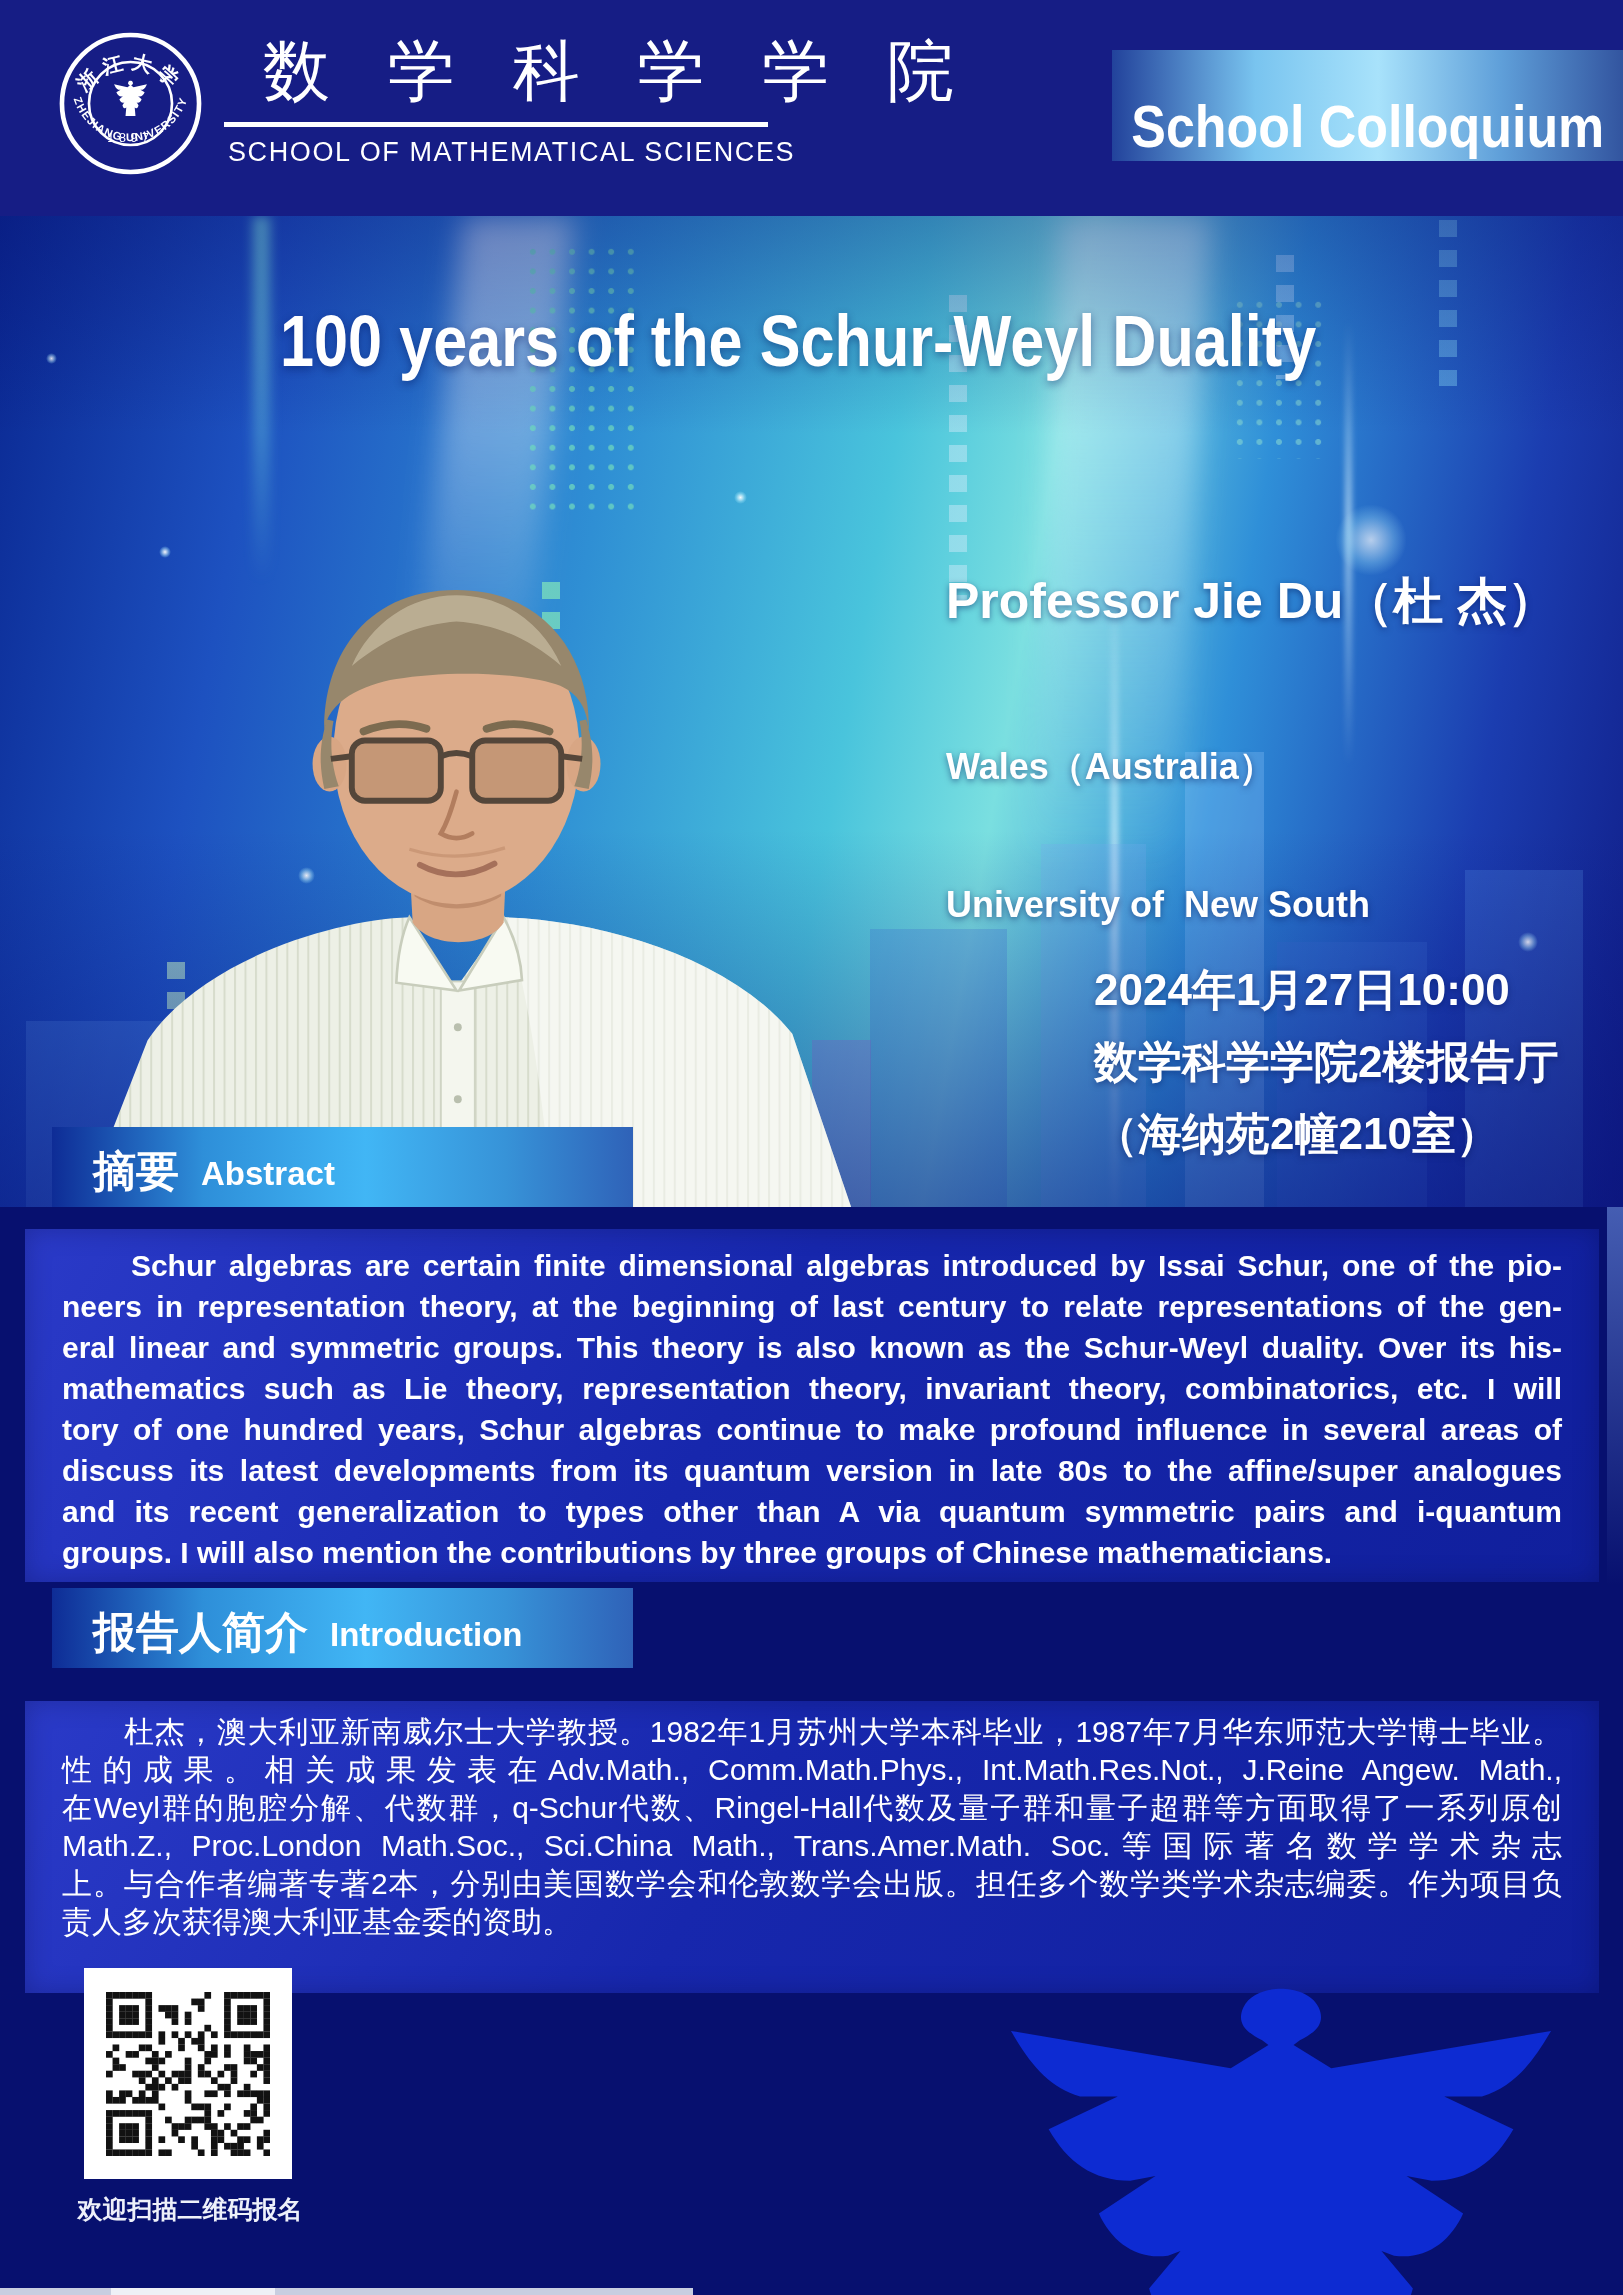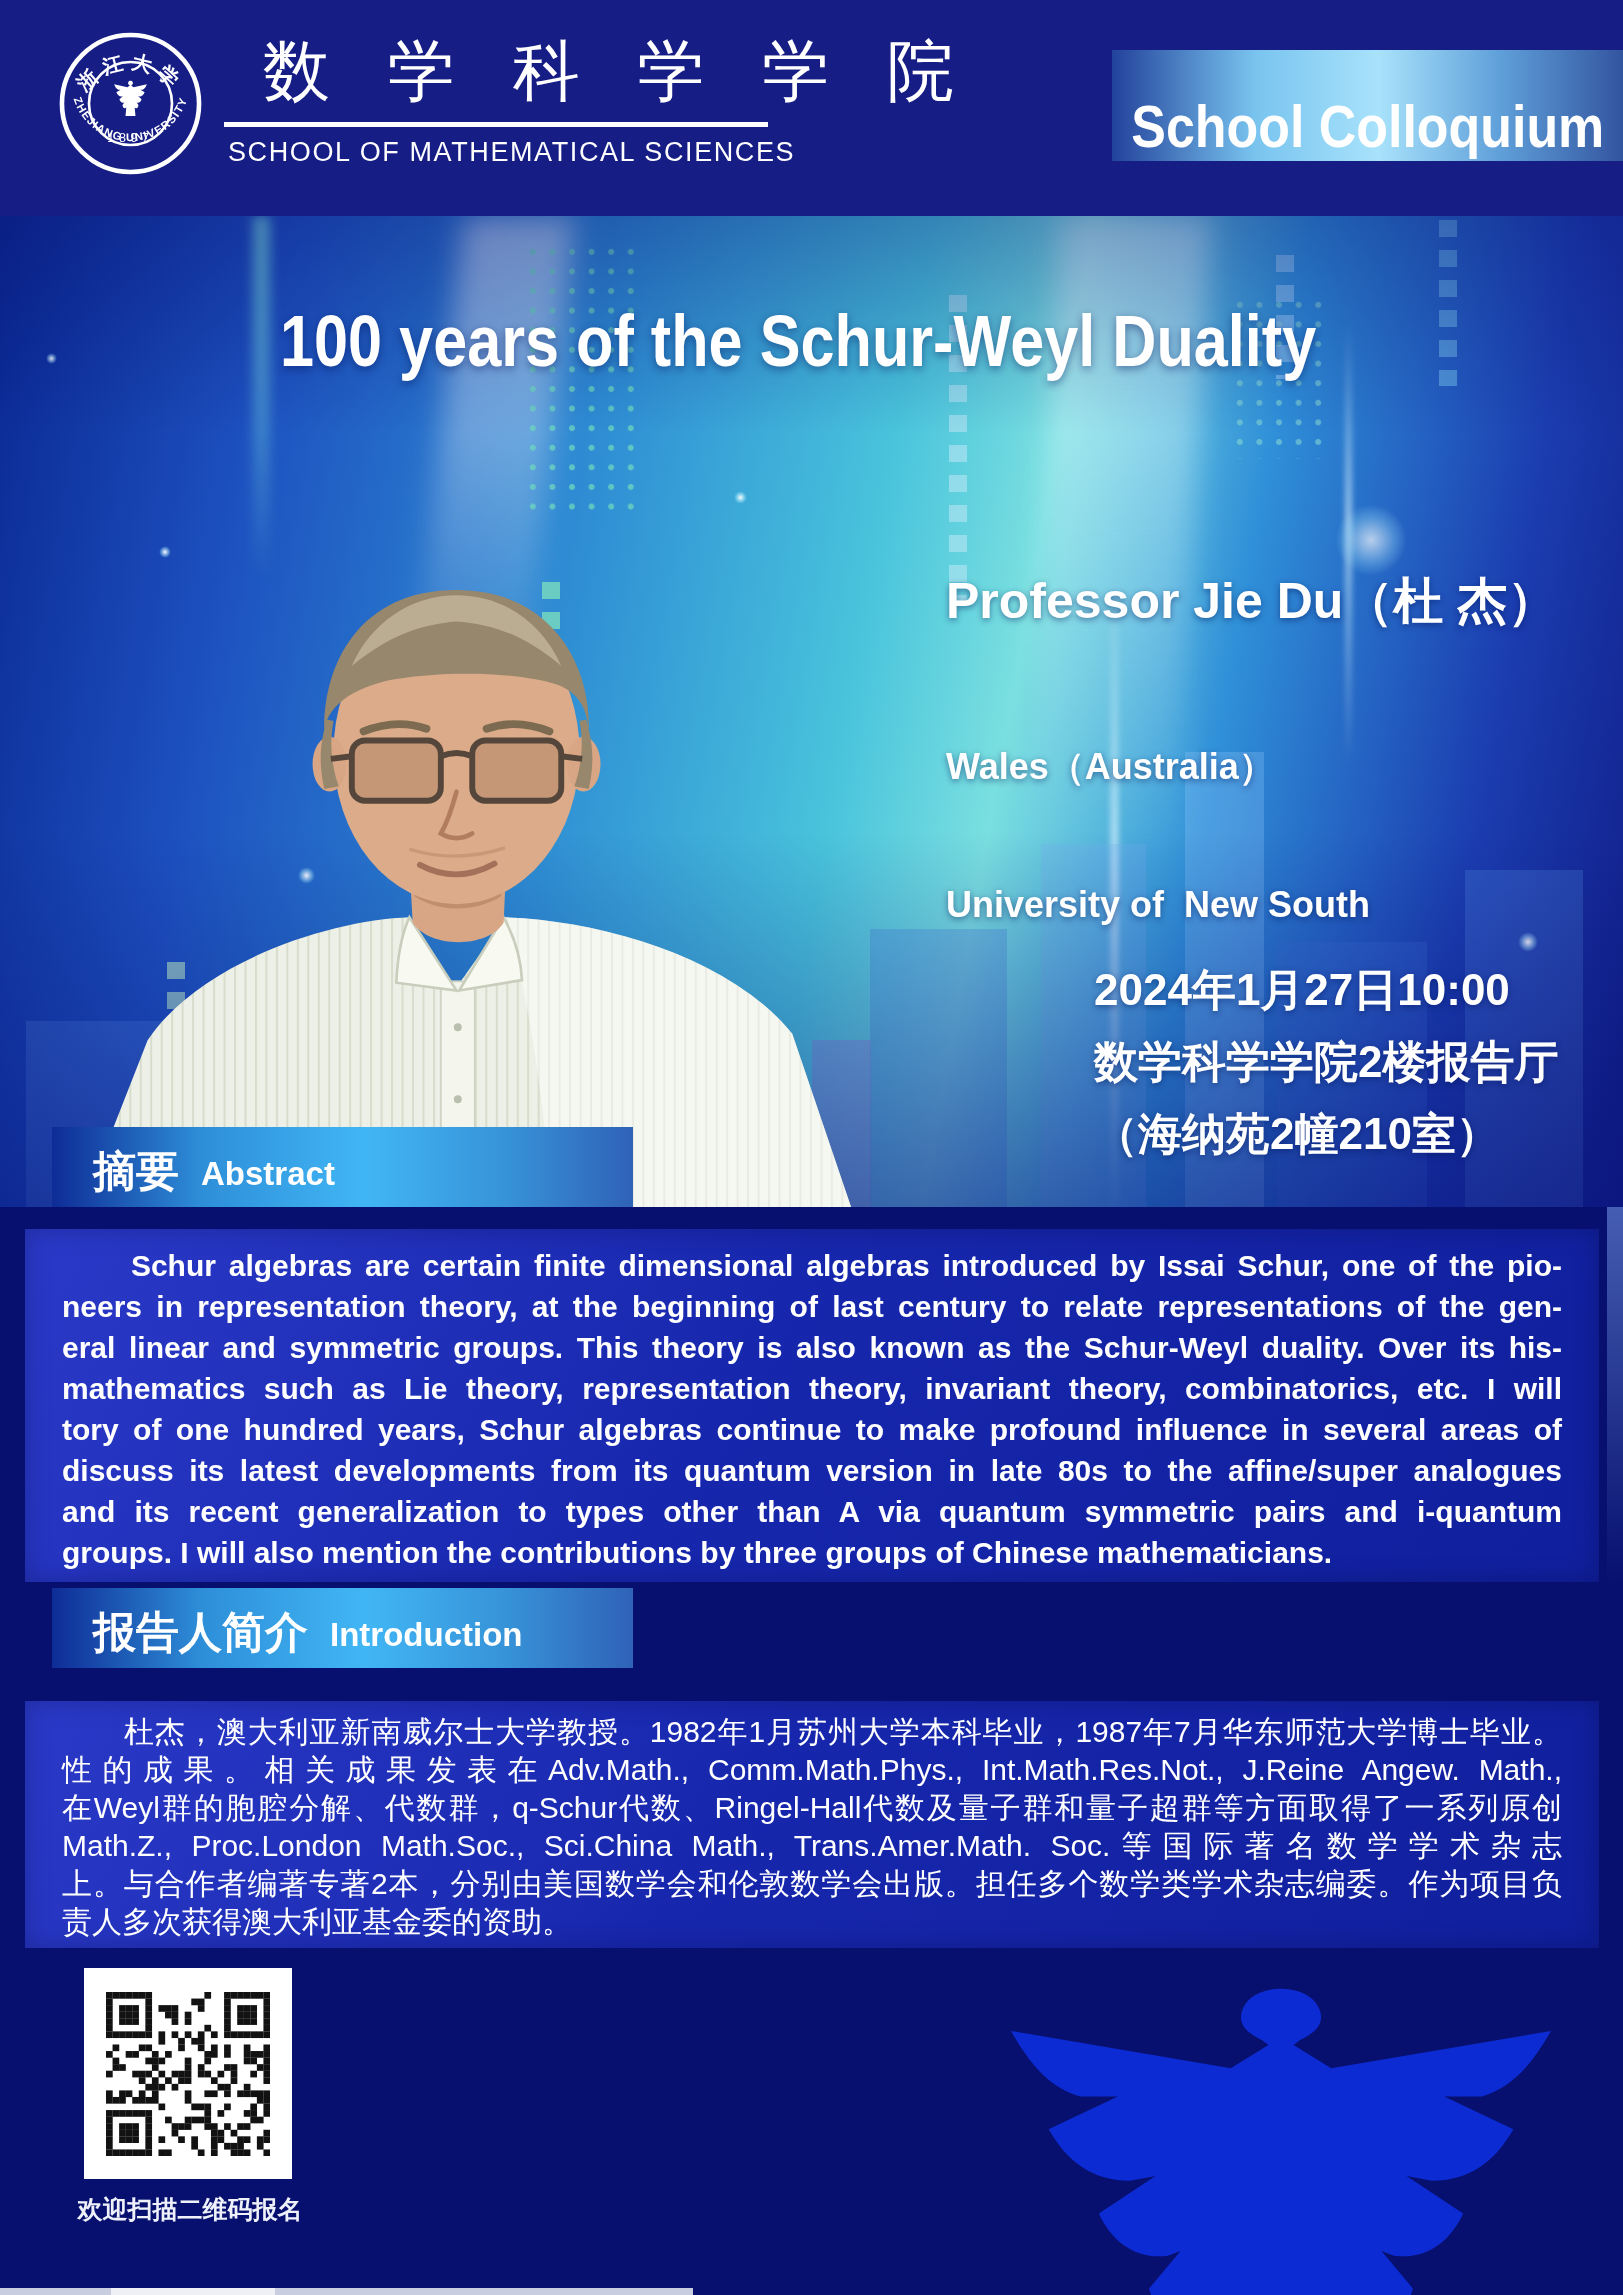--- a/index.html
+++ b/index.html
@@ -46,21 +46,21 @@
   
   .sec-bar{position:absolute;left:52px;width:581px;height:80px;
     background:linear-gradient(90deg,#0e2c96 0%,#2e8fd9 26%,#41b6f5 54%,#3793d8 78%,#2f62b8 100%);
     display:flex;align-items:flex-end;padding:0 0 14.4px 41px;box-sizing:border-box;}
   .sec-zh{font-size:43px;font-weight:bold;line-height:1;}
   .sec-en{font-size:33px;font-weight:bold;line-height:1.1;margin-left:22px;}
   .panel{position:absolute;left:25px;width:1574px;box-sizing:border-box;
     background:linear-gradient(120deg,#2a3ac8 0%,#1727ad 45%,#101f9c 100%);
     box-shadow:0 0 26px rgba(0,0,40,.25) inset;}
   .panel-abstract{top:1229px;height:353px;padding:15.7px 37px 11.8px 37px;font-weight:bold;}
-  .panel-intro{top:1701px;height:247px;padding:11.8px 37px 7.9px 37px;}
+  .panel-intro{top:1701px;height:292px;padding:11.8px 37px 7.9px 37px;}
   .panel-abstract .tline{font-size:30px;line-height:41px;}
   .panel-intro .tline{font-size:30px;line-height:38px;}
   .tline{text-align:justify;text-align-last:justify;white-space:normal;}
   .tline:last-child{text-align-last:left;}
   .bar-abstract{top:1127px;}
   .bar-intro{top:1588px;}
   .right-strip{position:absolute;left:1607px;top:1207px;width:17px;height:379px;
     background:linear-gradient(180deg,rgba(130,170,245,.5),rgba(130,170,245,0));}
   
   .deep{position:absolute;left:0;top:1207px;width:1624px;height:1089px;z-index:-1;

